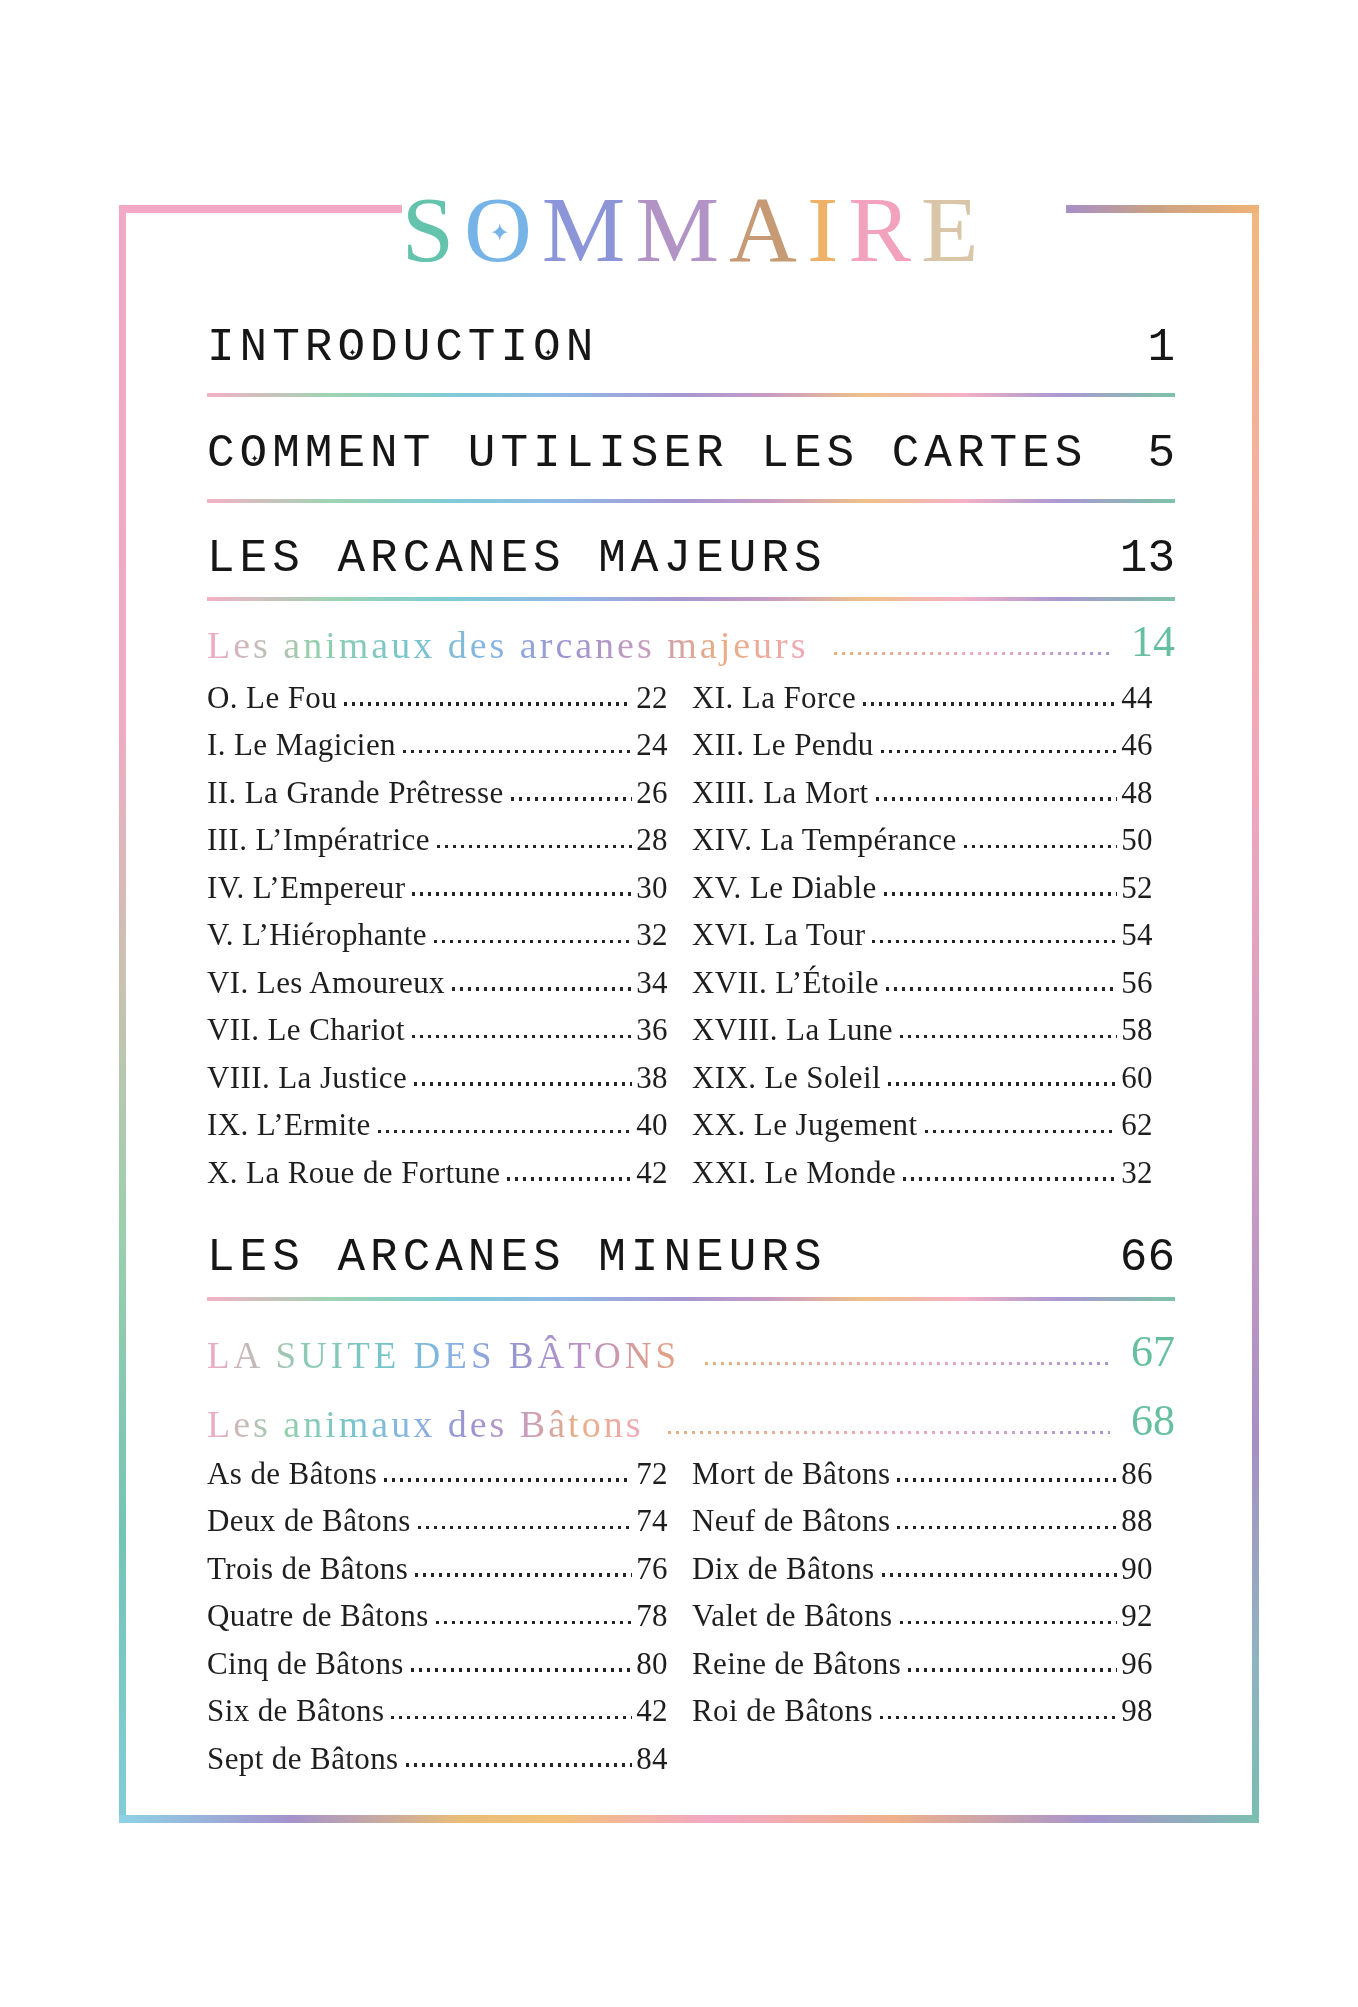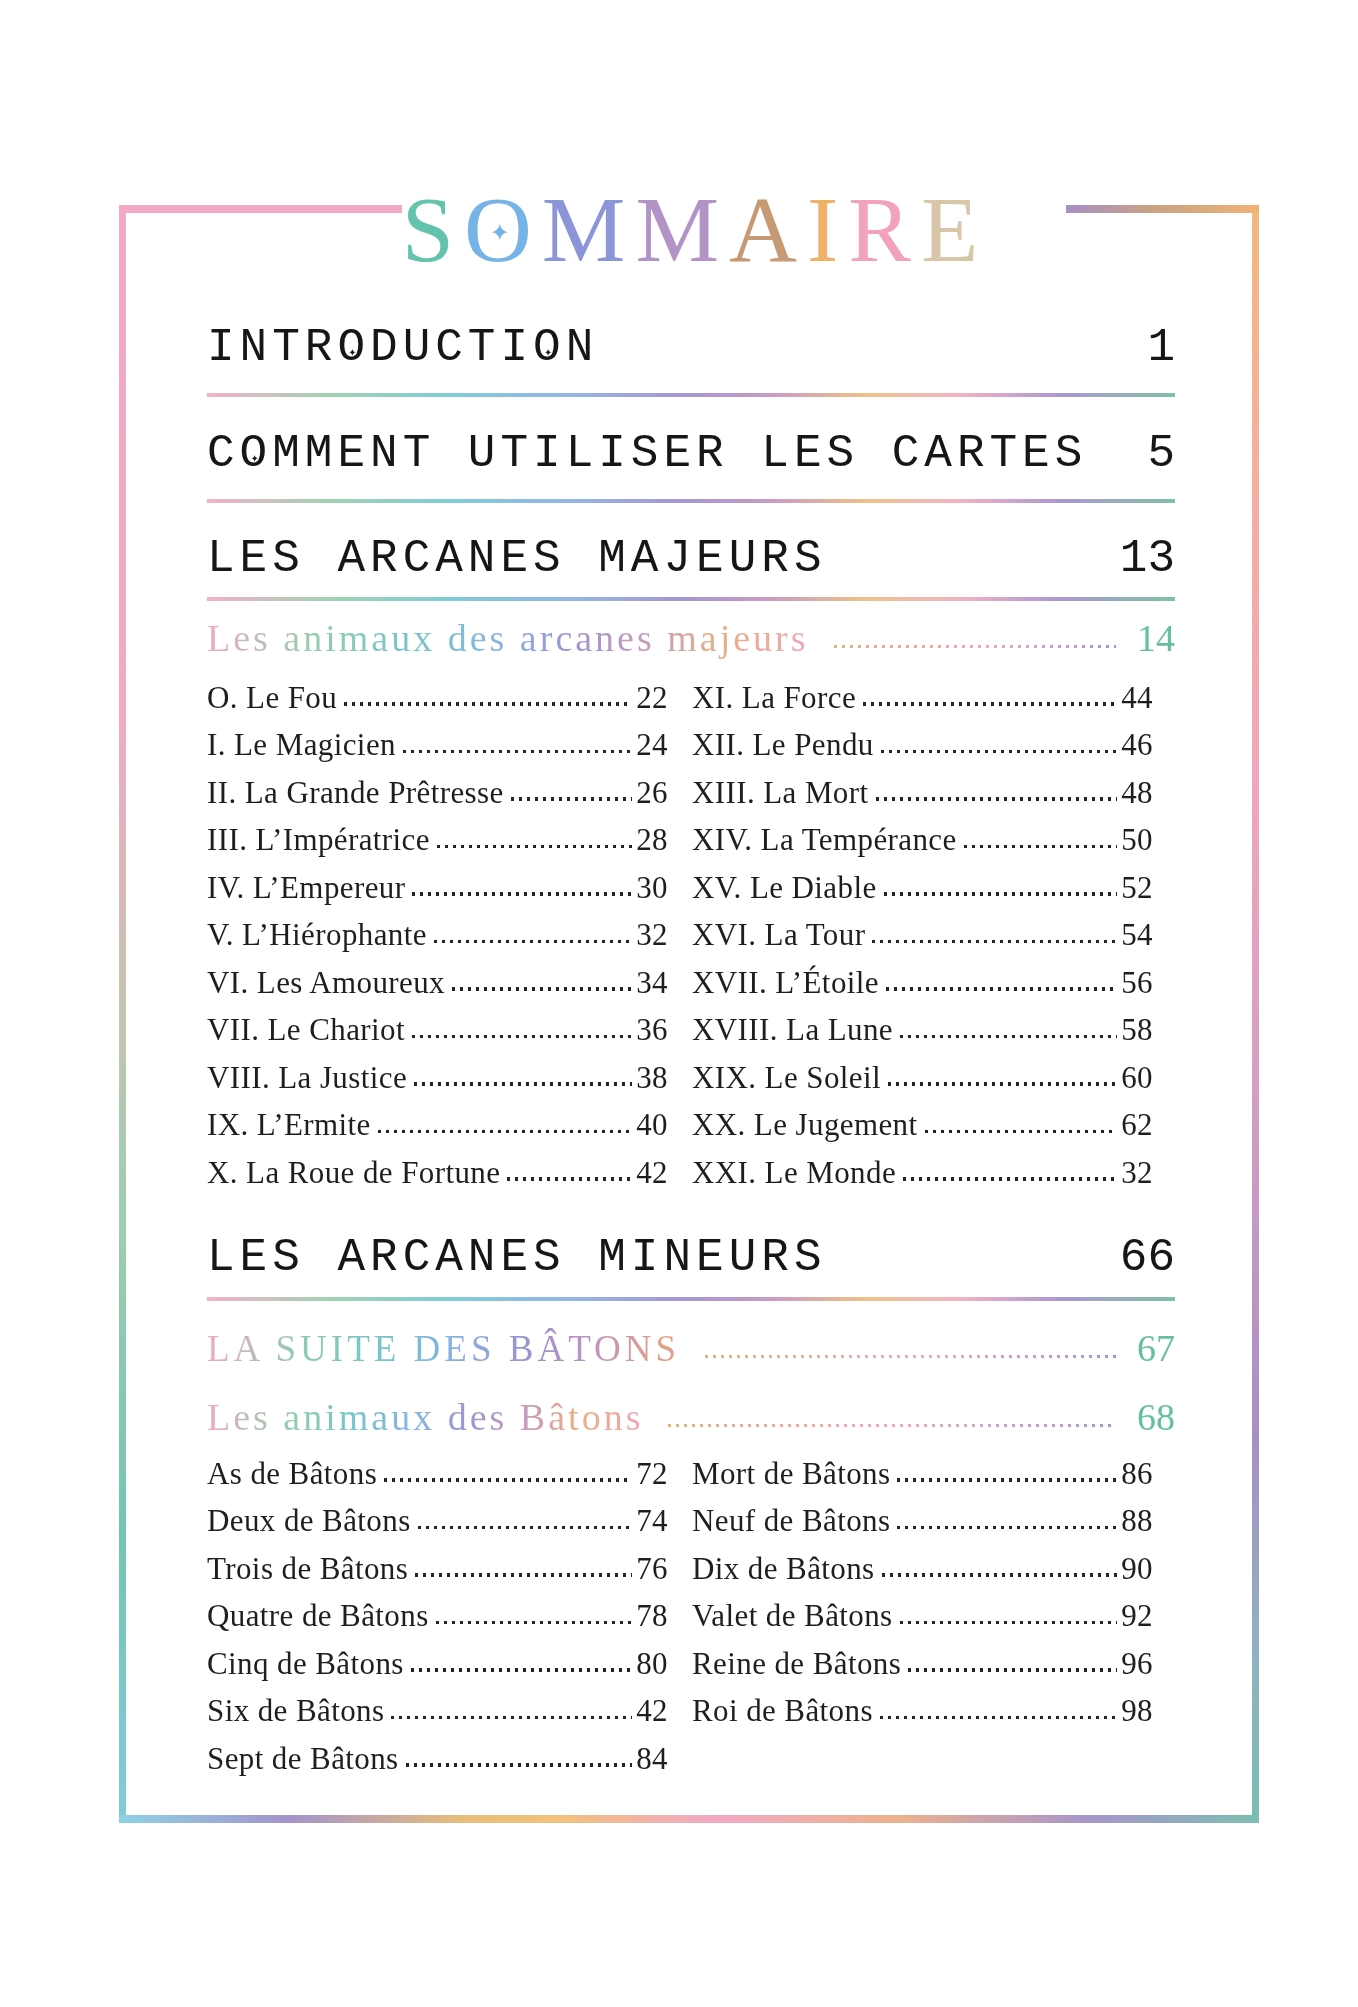--- a/index.html
+++ b/index.html
@@ -40,21 +40,21 @@
   .sub-label{font-size:38px;letter-spacing:3px;
     background:linear-gradient(90deg,#f0aac2 0%,#93cfa9 18%,#77c5cb 33%,#88b3e3 48%,#9c93cf 60%,#c59ac0 72%,#e8ae83 85%,#f0a7b8 100%);
     -webkit-background-clip:text;background-clip:text;color:transparent;}
   .sub-row.caps .sub-label{font-size:37px;letter-spacing:4px;
     background:linear-gradient(90deg,#eeaabf 0%,#8fcbb0 20%,#74c4cc 38%,#86b2e2 52%,#9b92cf 68%,#bb93c6 80%,#e0a089 95%);
     -webkit-background-clip:text;background-clip:text;color:transparent;}
   .sub-leader{flex:1;height:3px;margin:0 5px 12px 9px;
     background:linear-gradient(90deg,#e6b27c 0%,#f0a9c2 55%,#a495cf 100%);
     -webkit-mask-image:repeating-linear-gradient(90deg,#000 0 3px,transparent 3px 8px);
     mask-image:repeating-linear-gradient(90deg,#000 0 3px,transparent 3px 8px);}
-  .sub-page{font-size:38px;color:#66bf9e;}
+  .sub-page{font-size:44px;color:#66bf9e;}
   
   .toc-grid{position:absolute;left:0;width:100%;display:flex;gap:24px;}
   .toc-col{width:461px;display:flex;flex-direction:column;}
   .toc-row{height:47.5px;display:flex;align-items:flex-end;font-size:31px;
     letter-spacing:0.4px;color:#1e1e1e;}
   .t-label{white-space:nowrap;}
   .t-leader{flex:1;height:3.2px;margin:0 4px 10px 7px;
     background-image:repeating-linear-gradient(90deg,#242424 0 3px,transparent 3px 8px);}
 </style>
 </head>

